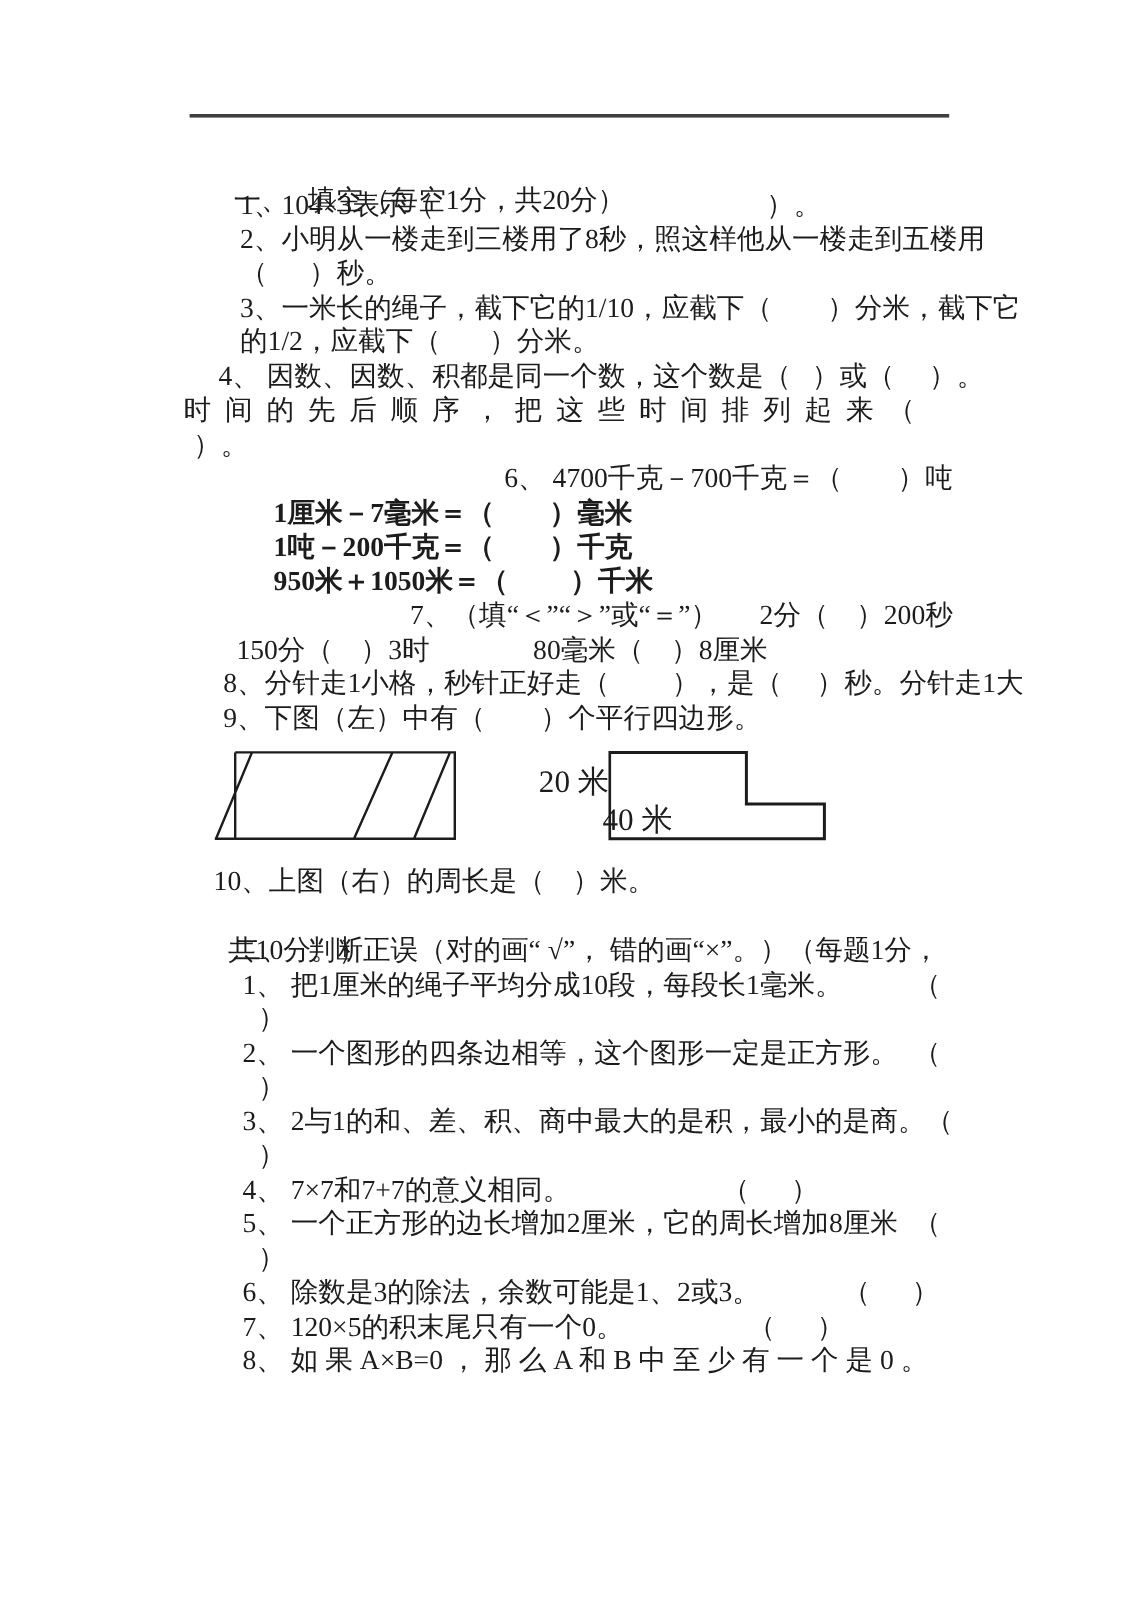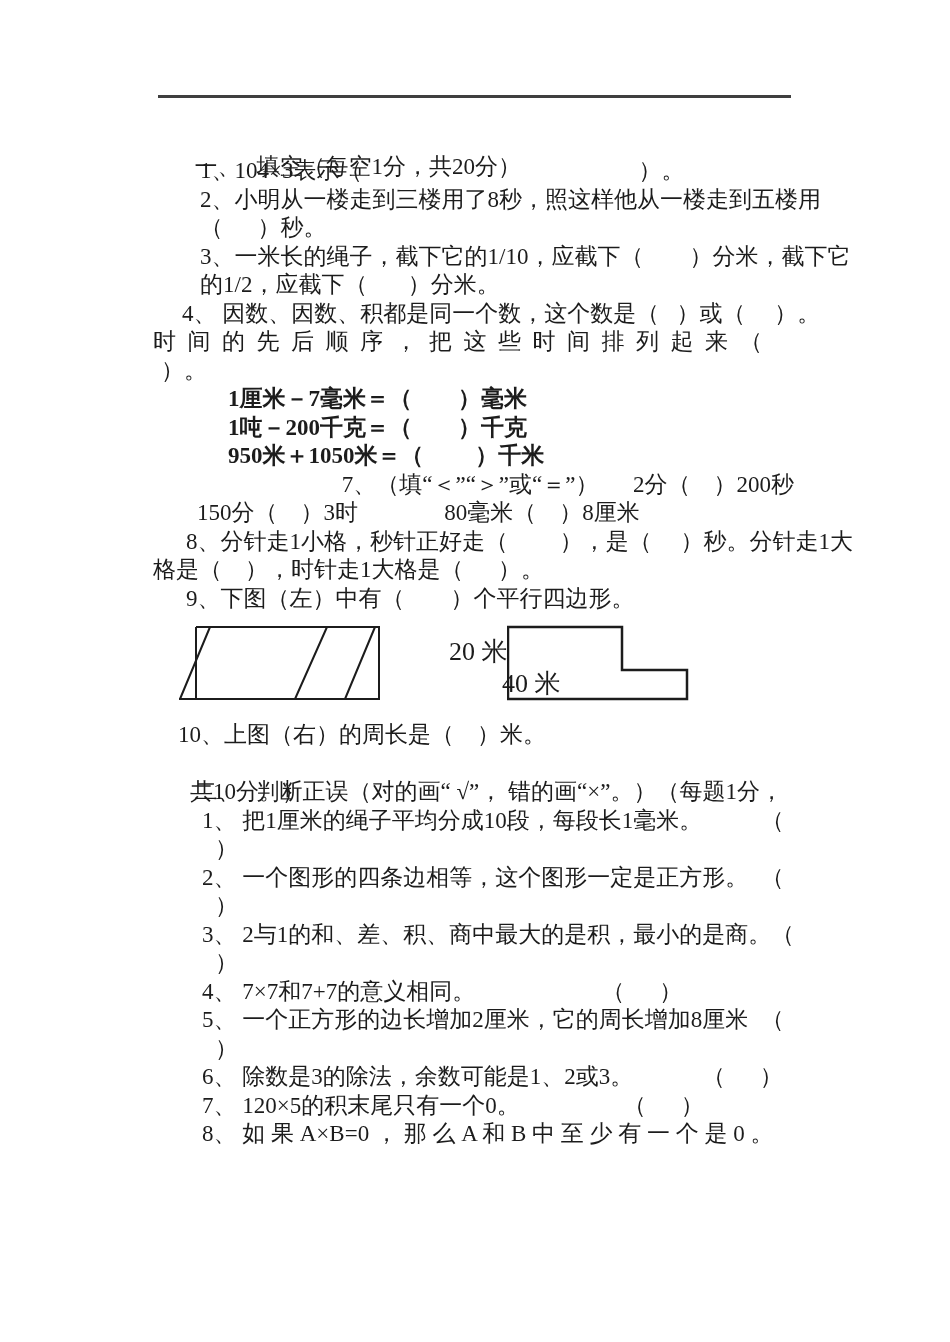--- a/index.html
+++ b/index.html
@@ -51,27 +51,27 @@
     </div>
 
     <div class="ln p47">1、104×3表示（                                                ）。</div>
     <div class="ln p47">2、小明从一楼走到三楼用了8秒，照这样他从一楼走到五楼用</div>
     <div class="ln p47">（      ）秒。</div>
     <div class="ln p47">3、一米长的绳子，截下它的1/10，应截下（        ）分米，截下它</div>
     <div class="ln p47">的1/2，应截下（       ）分米。</div>
     <div class="ln p29">4、 因数、因数、积都是同一个数，这个数是（   ）或（     ）。</div>
     <div class="ln p0">时  间  的  先  后  顺  序  ，  把  这  些  时  间  排  列  起  来  （</div>
     <div class="ln p8">）。</div>
+    <div class="ln p29">6、 4700千克－700千克＝（        ）吨</div>
     <div class="ln p75">1厘米－7毫米＝（        ）毫米</div>
     <div class="ln p75">1吨－200千克＝（        ）千克</div>
     <div class="ln p75">950米＋1050米＝（         ）千米</div>
     <div class="ln p29">7、（填“＜”“＞”或“＝”）      2分（    ）200秒</div>
     <div class="ln p44">150分（    ）3时               80毫米（    ）8厘米</div>
     <div class="ln p33">8、分针走1小格，秒针正好走（         ），是（     ）秒。分针走1大</div>
-    <div class="ln p0">格是（    ），时针走1大格是（      ）。</div>
     <div class="ln p33">9、下图（左）中有（        ）个平行四边形。</div>
 
     <div class="fig-row">
       <svg class="fig-svg" style="left:25px;top:11px;" width="204" height="78" viewBox="0 0 204 78">
         <path d="M18 3 H201 V75 H1 M18 3 V75 M32 3 L2 75 M149 3 L117 75 M197 3 L167 75" fill="none" stroke="#1c1c1c" stroke-width="2"></path>
       </svg>
       <span class="figlabel lab20">20 米</span>
       <svg class="fig-svg" style="left:354px;top:10px;" width="184" height="80" viewBox="0 0 184 80">
         <path d="M1 4 H115 V47 H180 V76 H1 Z" fill="none" stroke="#1c1c1c" stroke-width="2.5"></path>
       </svg>

